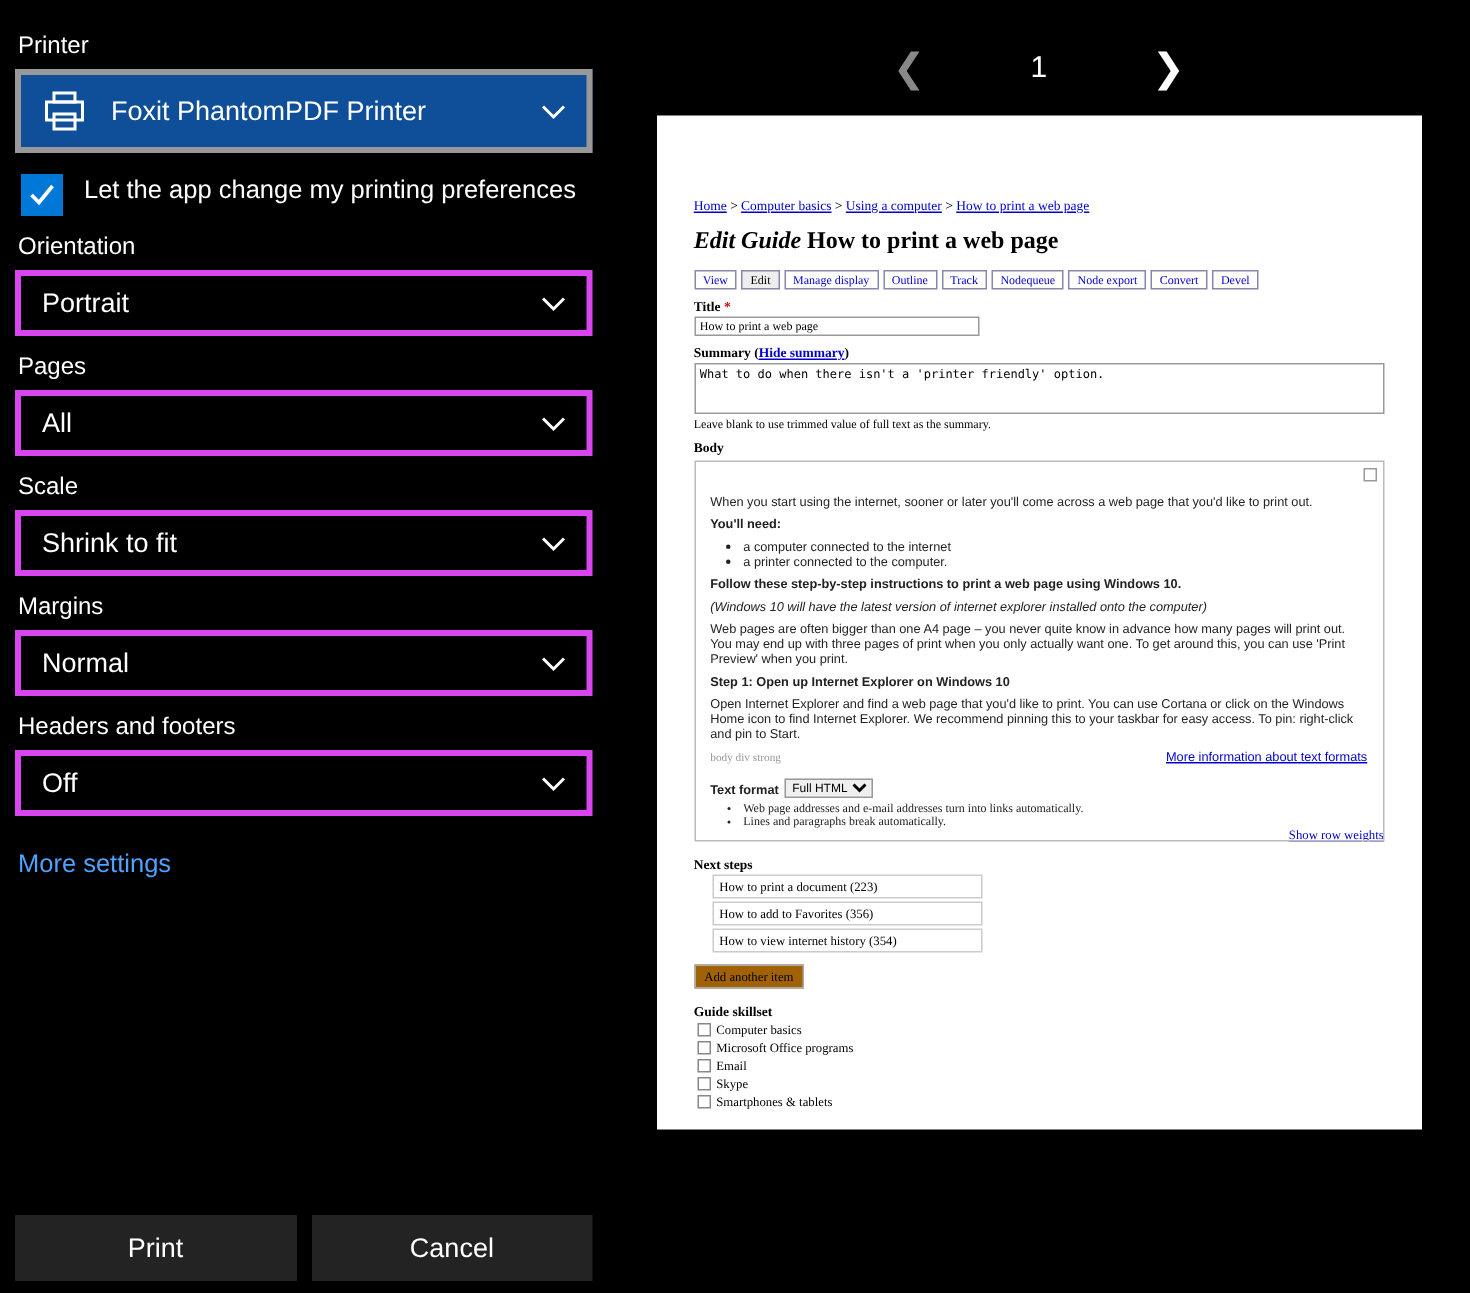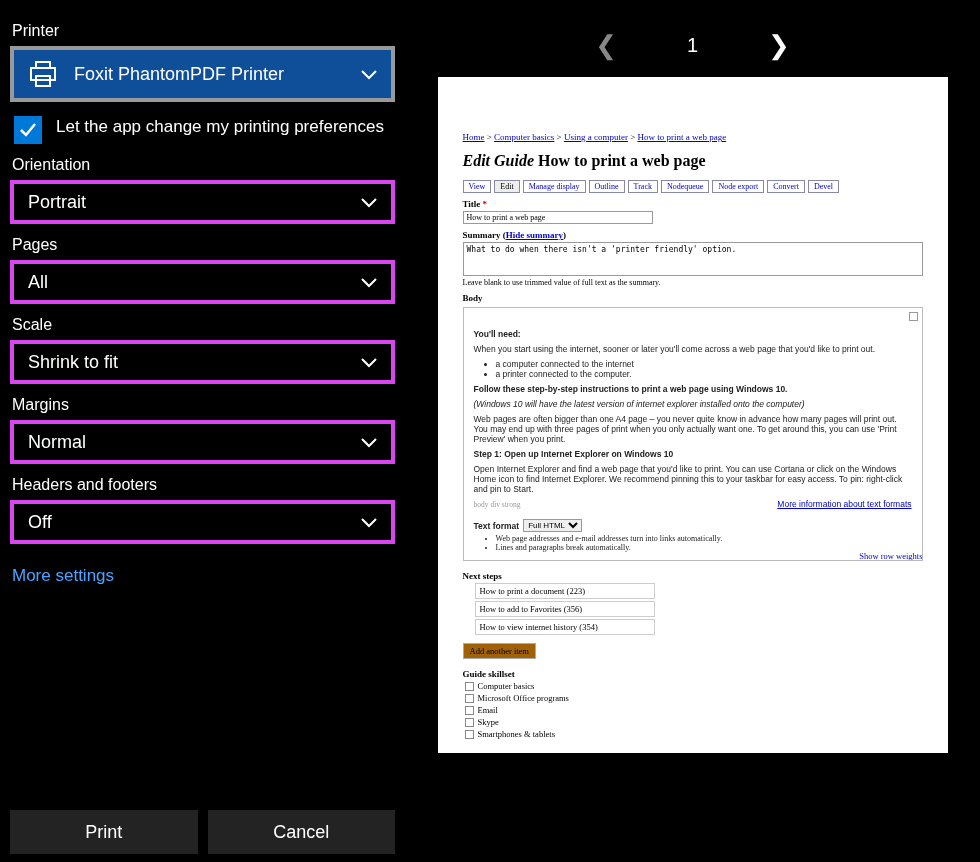--- a/index.html
+++ b/index.html
@@ -289,22 +289,22 @@
     <div class="field-label"><span>Title</span> <span class="req">*</span></div>
     <input class="text-input" value="How to print a web page" style="">
 
     <div class="field-label"><span>Summary</span> (<a>Hide summary</a>)</div>
     <div class="summary-box">What to do when there isn't a 'printer friendly' option.</div>
     <div class="hint">Leave blank to use trimmed value of full text as the summary.</div>
 
     <div class="field-label">Body</div>
     <div class="body-box">
       <div class="mini-check"></div>
+      <p>When you start using the internet, sooner or later you'll come across a web page that you'd like to print out.</p>
       <p><strong>You'll need:</strong></p>
-      <p>When you start using the internet, sooner or later you'll come across a web page that you'd like to print out.</p>
       <ul>
         <li>a computer connected to the internet</li>
         <li>a printer connected to the computer.</li>
       </ul>
       <p><strong>Follow these step-by-step instructions to print a web page using Windows 10.</strong></p>
       <p><em>(Windows 10 will have the latest version of internet explorer installed onto the computer)</em></p>
       <p>Web pages are often bigger than one A4 page – you never quite know in advance how many pages will print out. You may end up with three pages of print when you only actually want one. To get around this, you can use 'Print Preview' when you print.</p>
       <p><strong>Step 1: Open up Internet Explorer on Windows 10</strong></p>
       <p>Open Internet Explorer and find a web page that you'd like to print. You can use Cortana or click on the Windows Home icon to find Internet Explorer. We recommend pinning this to your taskbar for easy access. To pin: right-click and pin to Start.</p>
       <div class="tools">body  div  strong</div>

